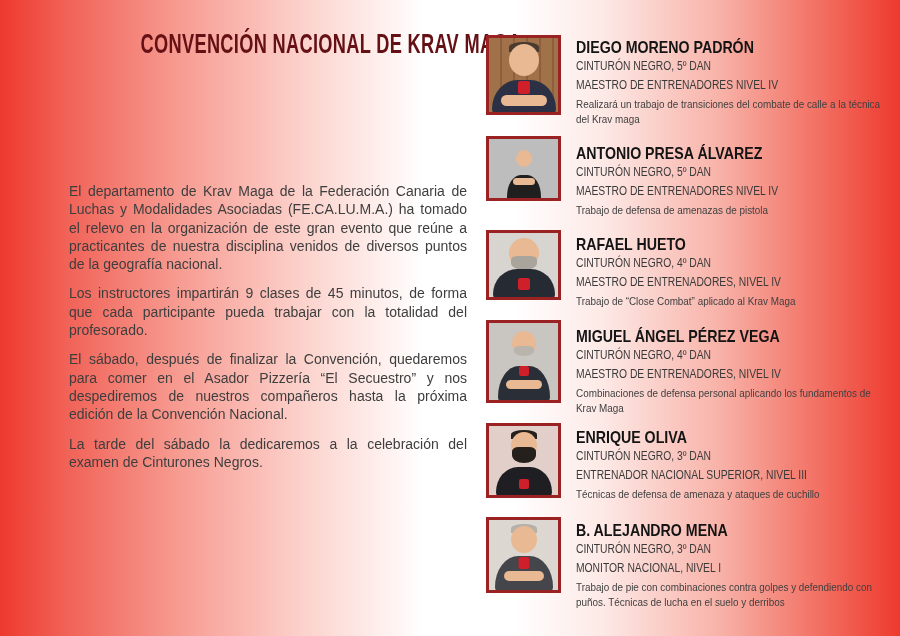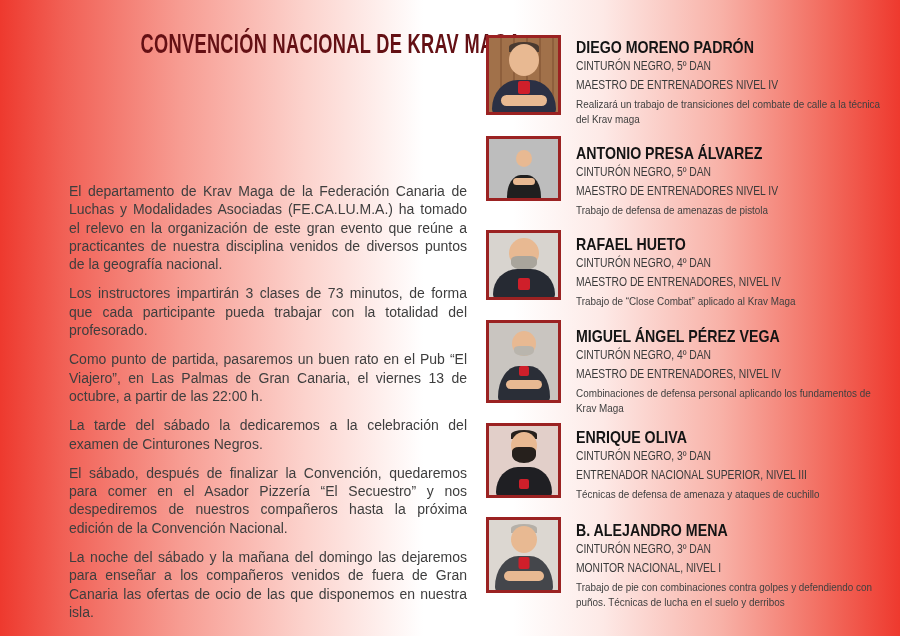--- a/index.html
+++ b/index.html
@@ -92,25 +92,23 @@
 <div class="page">
 
   <div class="left-col">
     <div class="flyer-title">
       <span>CONVENCIÓN NACIONAL DE KRAV MAGA</span>
     </div>
     <div class="subhead">
     </div>
     <div class="paragraphs">
       <p>El departamento de Krav Maga de la Federación Canaria de Luchas y Modalidades Asociadas (FE.CA.LU.M.A.) ha tomado el relevo en la organización de este gran evento que reúne a practicantes de nuestra disciplina venidos de diversos puntos de la geografía nacional.</p>
-      <p>Los instructores impartirán 3 clases de 73 minutos, de forma que cada participante pueda trabajar con la totalidad del profesorado.</p>
-      <p>Como punto de partida, pasaremos un buen rato en el Pub “El Viajero”, en Las Palmas de Gran Canaria, el viernes 13 de octubre, a partir de las 22:00 h.</p>
+      <p>Los instructores impartirán 9 clases de 45 minutos, de forma que cada participante pueda trabajar con la totalidad del profesorado.</p>
+      <p>El sábado, después de finalizar la Convención, quedaremos para comer en el Asador Pizzería “El Secuestro” y nos despediremos de nuestros compañeros hasta la próxima edición de la Convención Nacional.</p>
       <p>La tarde del sábado la dedicaremos a la celebración del examen de Cinturones Negros.</p>
-      <p>El sábado, después de finalizar la Convención, quedaremos para comer en el Asador Pizzería “El Secuestro” y nos despediremos de nuestros compañeros hasta la próxima edición de la Convención Nacional.</p>
-      <p>La noche del sábado y la mañana del domingo las dejaremos para enseñar a los compañeros venidos de fuera de Gran Canaria las ofertas de ocio de las que disponemos en nuestra isla.</p>
     </div>
   </div>
 
   <div class="right-col">
 
     <div class="entry" style="top:35px;">
       <div class="photo pv1" style="height:80px;">
         <div class="hair"></div>
         <div class="head"></div>
         <div class="torso"></div>

